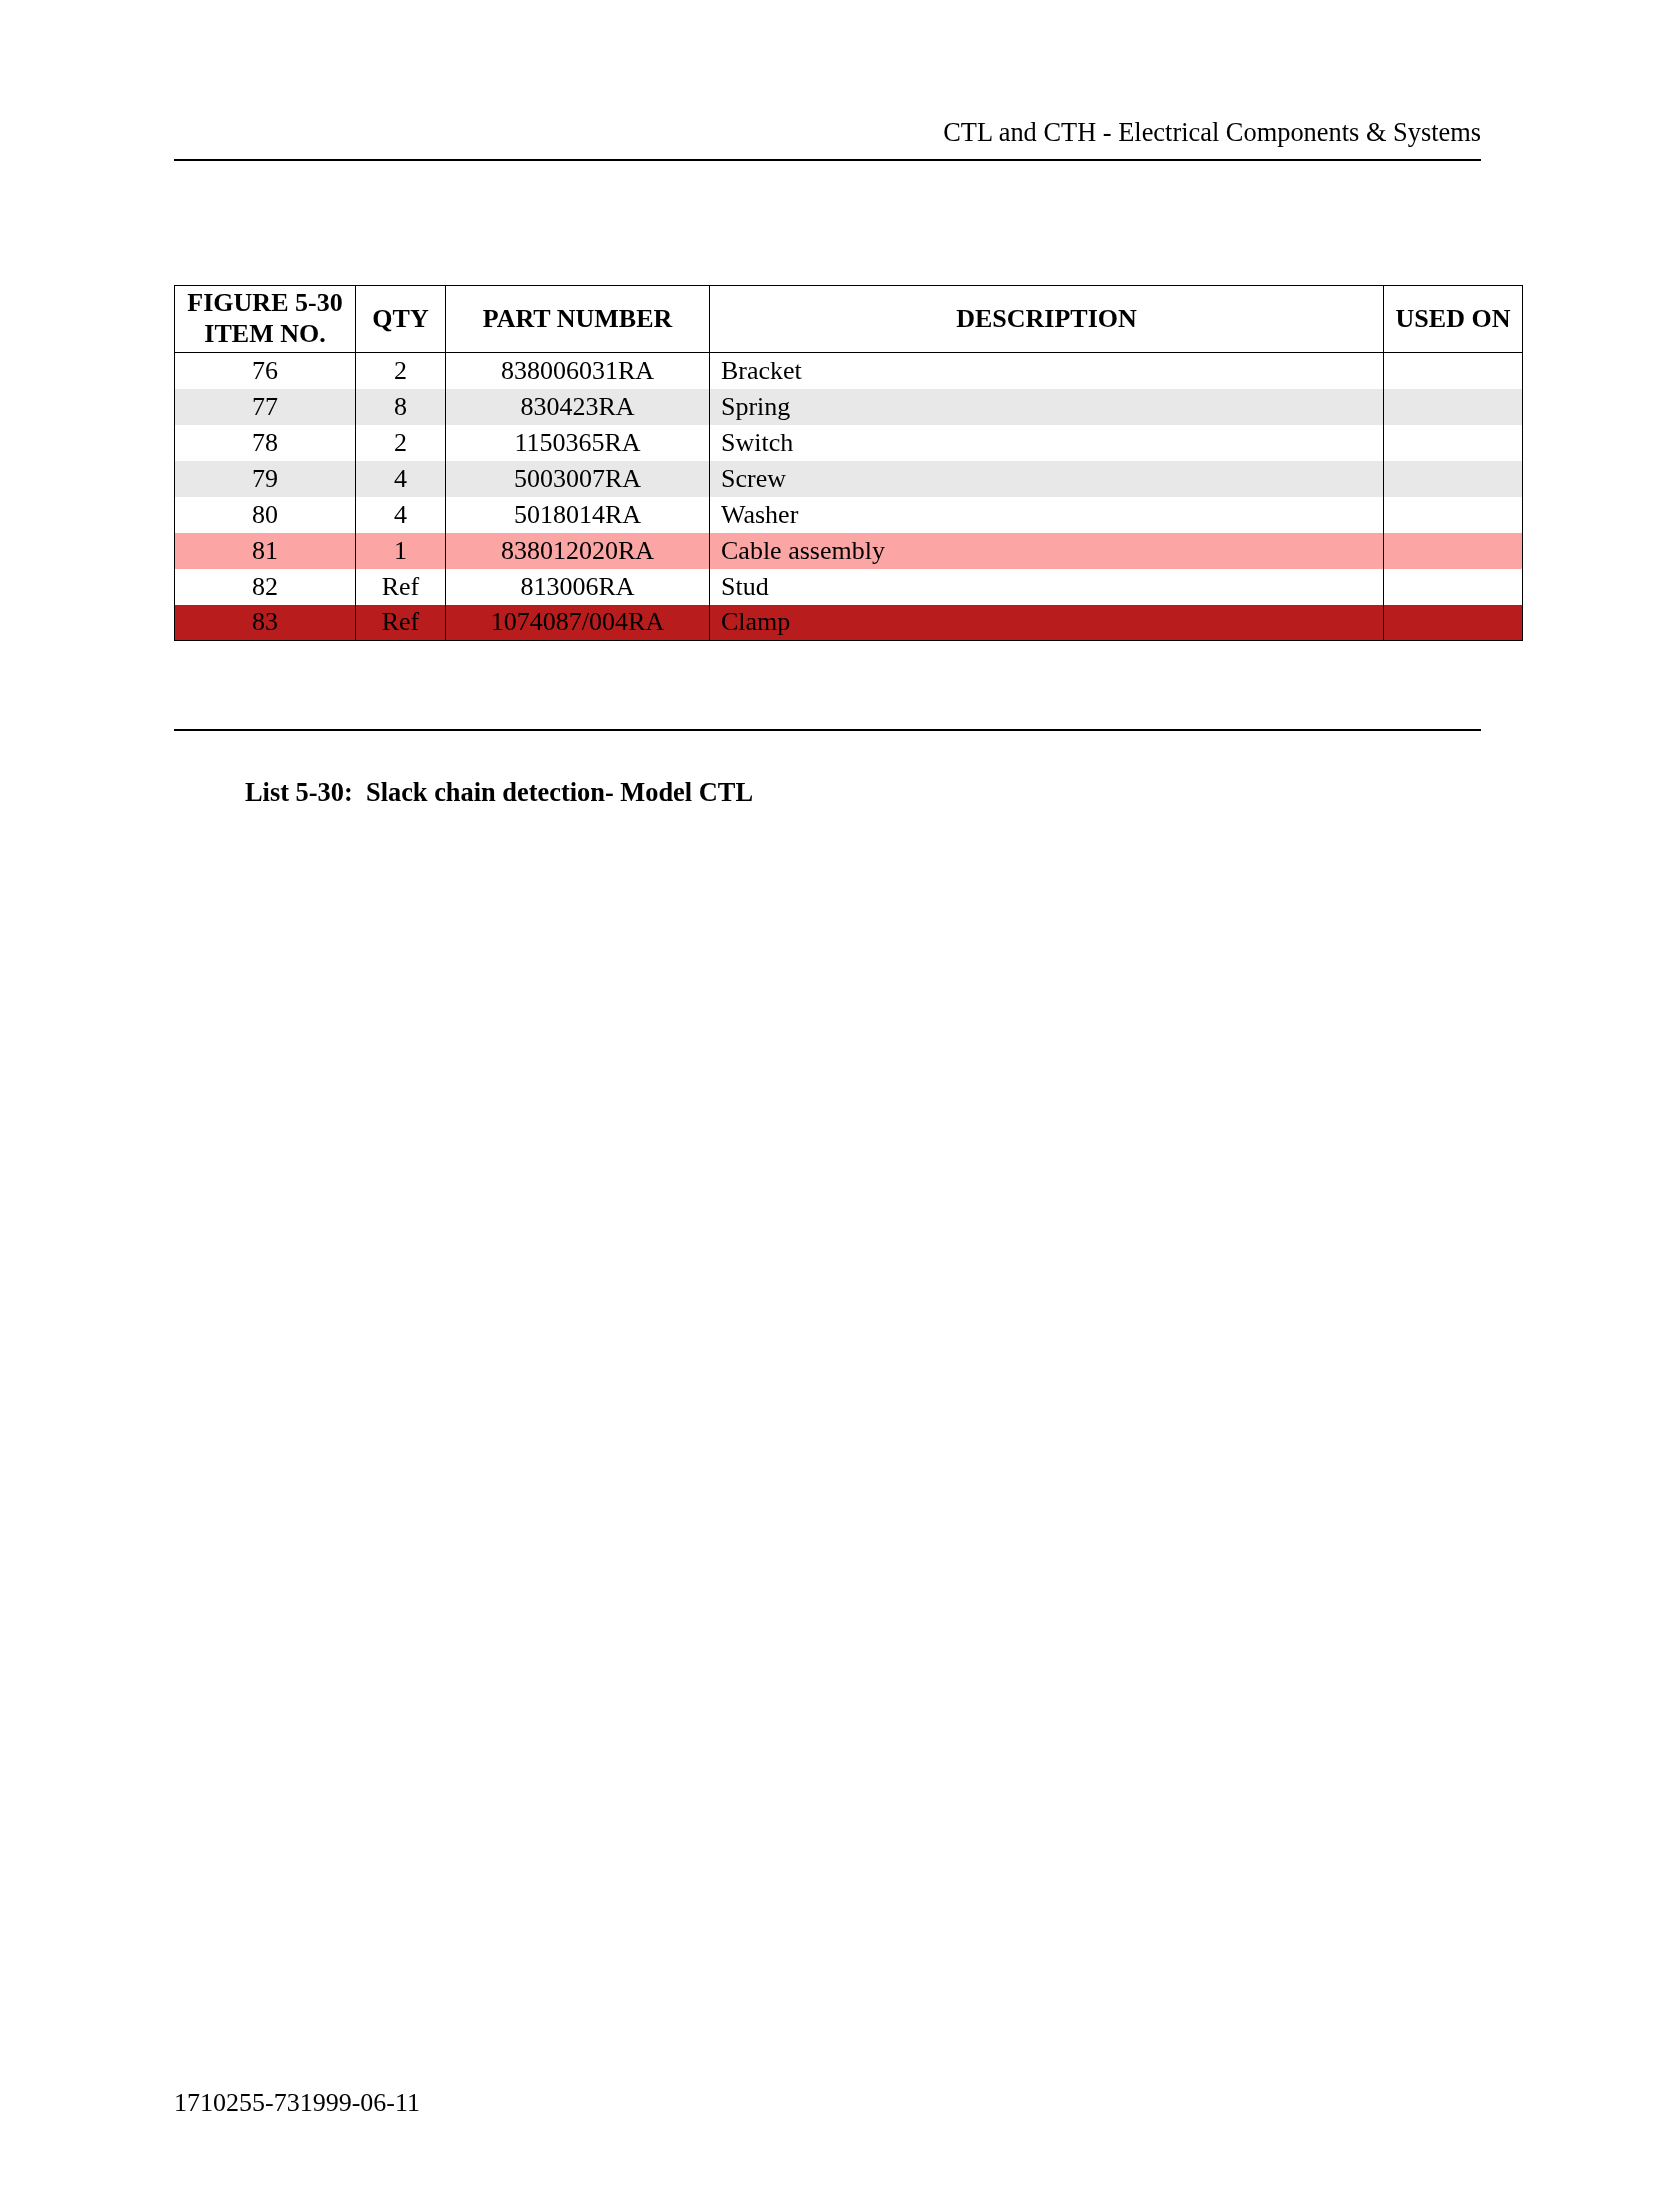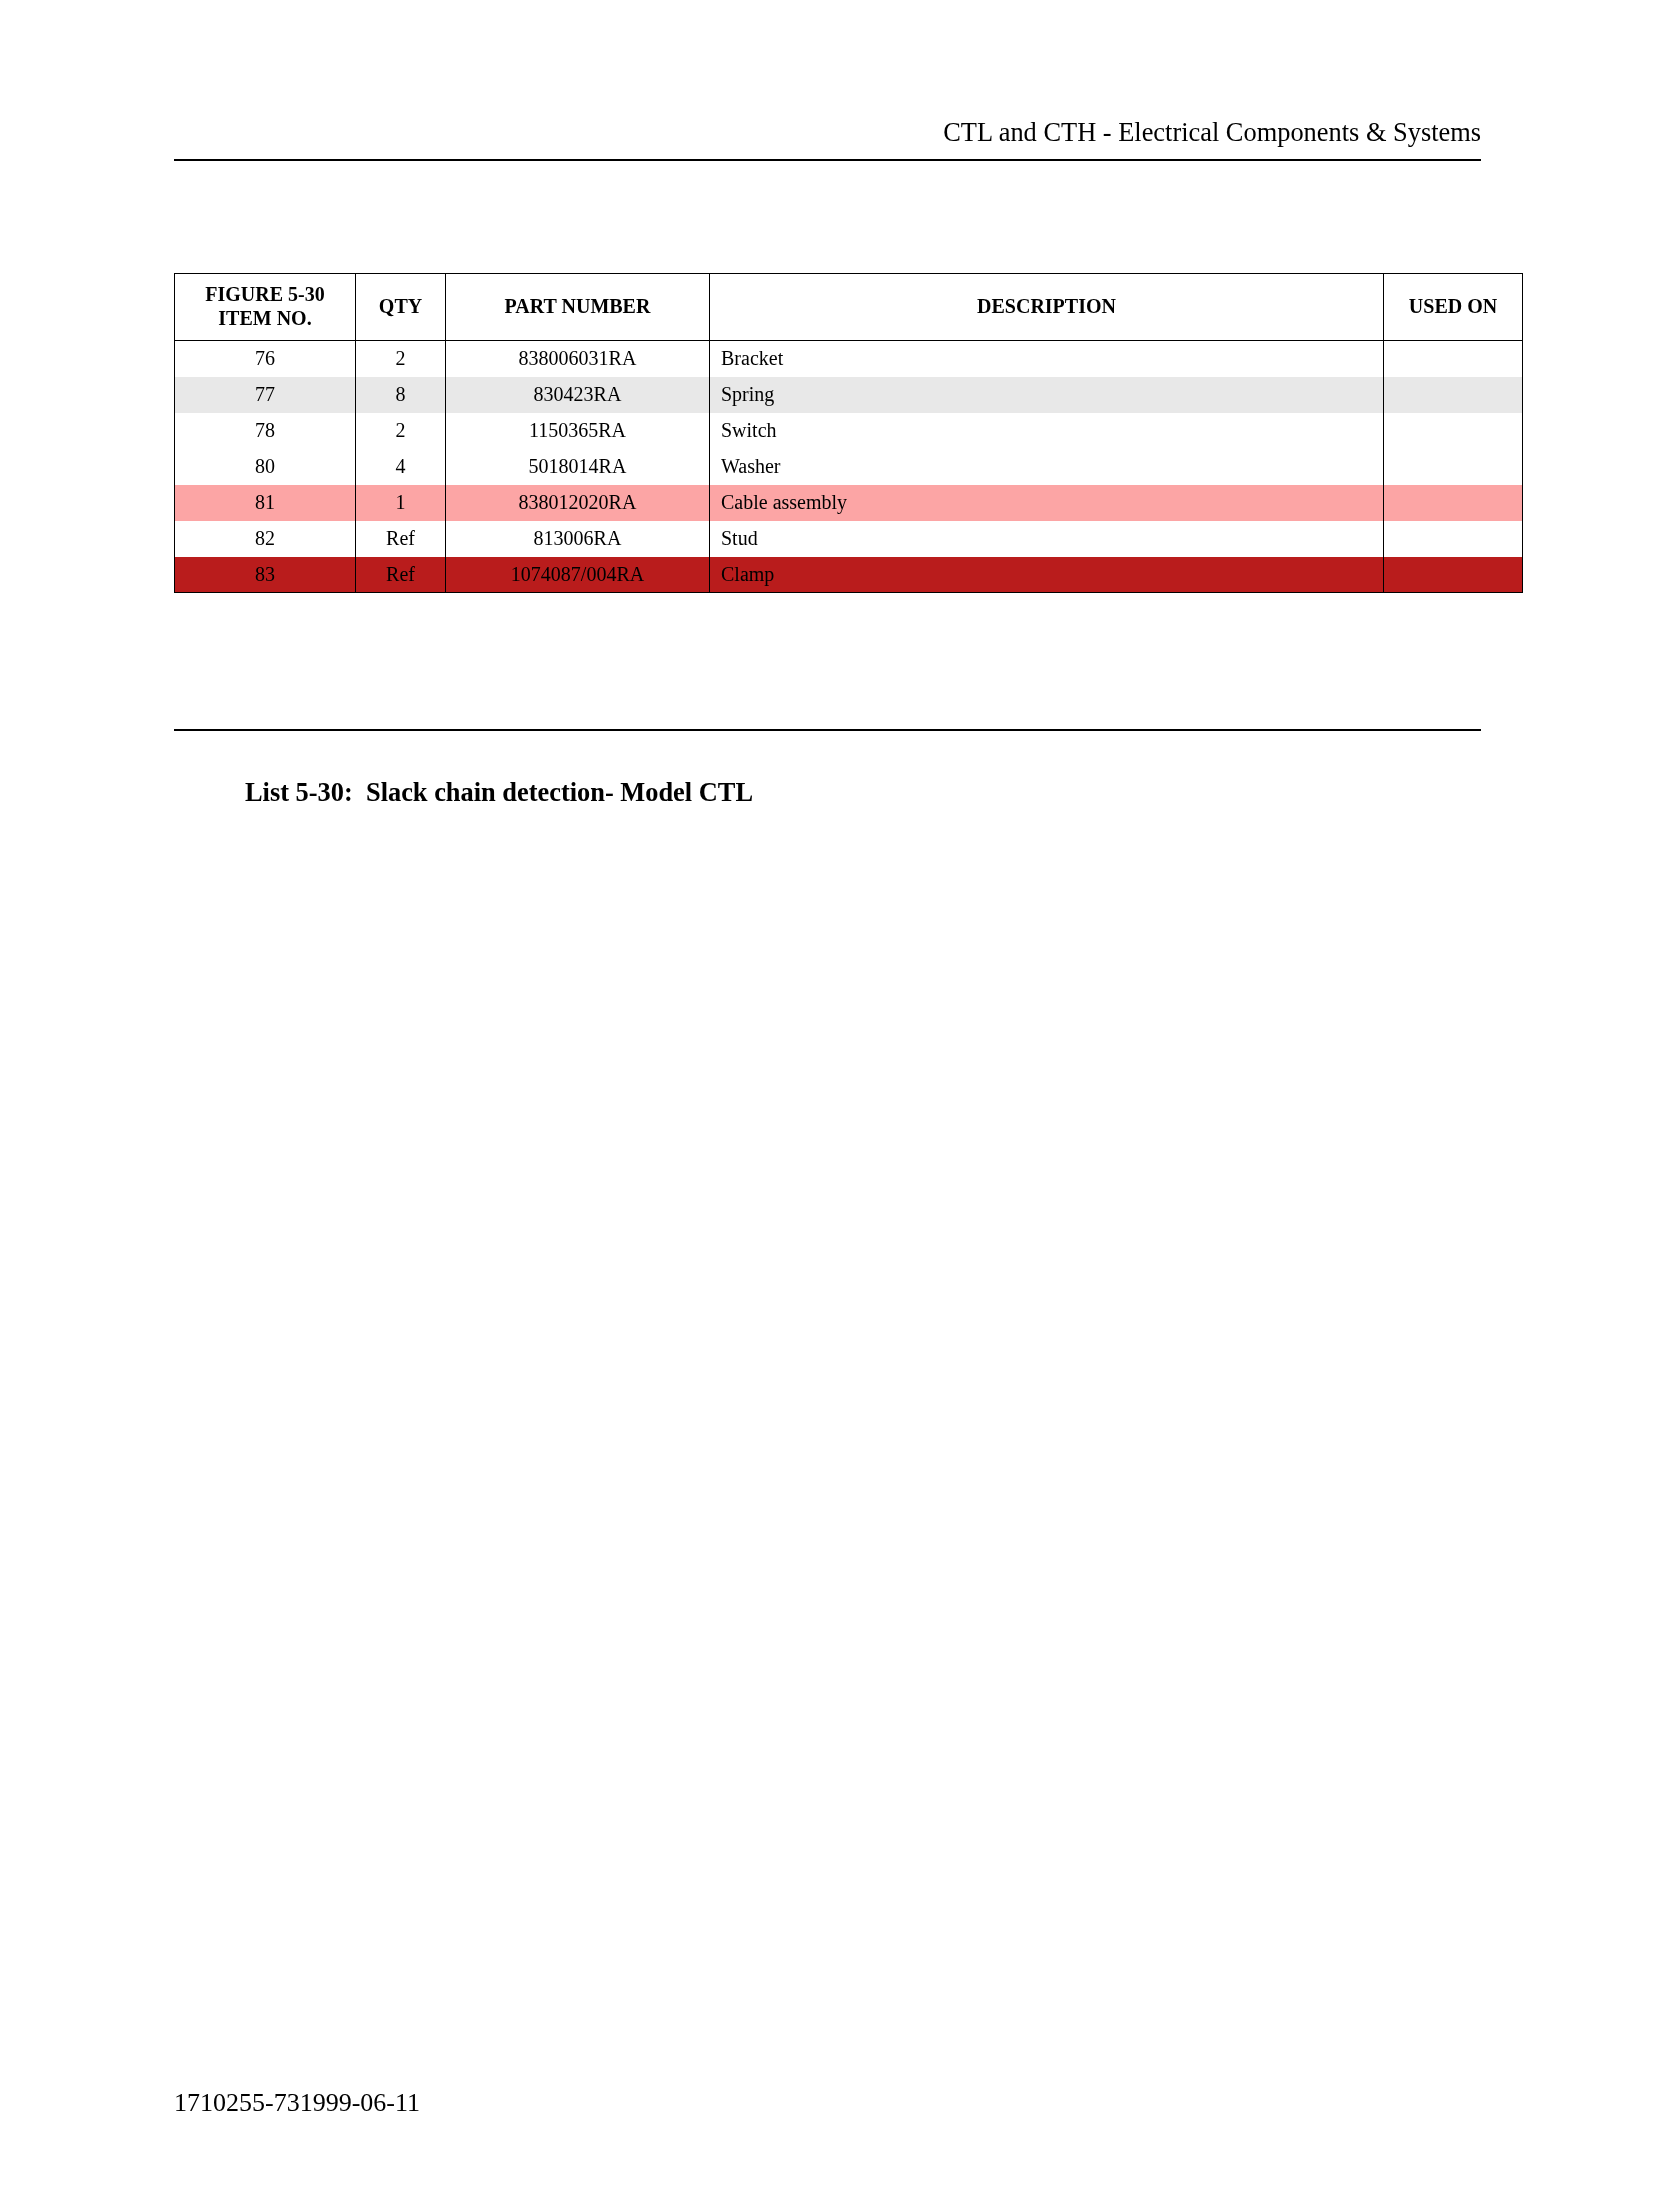--- a/index.html
+++ b/index.html
@@ -41,26 +41,26 @@
     left: 174px;
     width: 1307px;
     text-align: right;
     font-size: 26.4px;
     line-height: 1.15;
   }
 
   
   table.parts {
     position: absolute;
-    top: 273px;
+    top: 285px;
     left: 174px;
     width: 1349px;
     border-collapse: collapse;
     table-layout: fixed;
-    font-size: 20px;
+    font-size: 26px;
   }
   table.parts col.c-item { width: 181px; }
   table.parts col.c-qty  { width: 90px; }
   table.parts col.c-part { width: 264px; }
   table.parts col.c-desc { width: 674px; }
   table.parts col.c-used { width: 139px; }
 
   table.parts th, table.parts td {
     border-left: 1.4px solid #000000;
     border-right: 1.4px solid #000000;
@@ -163,20 +163,27 @@
           <td class="col-desc">Spring</td>
           <td class="col-used"></td>
         </tr>
         <tr>
           <td class="col-item">78</td>
           <td class="col-qty">2</td>
           <td class="col-part">1150365RA</td>
           <td class="col-desc">Switch</td>
           <td class="col-used"></td>
         </tr>
+        <tr style="background: rgb(232, 232, 232);">
+          <td class="col-item">79</td>
+          <td class="col-qty">4</td>
+          <td class="col-part">5003007RA</td>
+          <td class="col-desc">Screw</td>
+          <td class="col-used"></td>
+        </tr>
         <tr>
           <td class="col-item">80</td>
           <td class="col-qty">4</td>
           <td class="col-part">5018014RA</td>
           <td class="col-desc">Washer</td>
           <td class="col-used"></td>
         </tr>
         <tr style="background: #fca5a5;">
           <td class="col-item">81</td>
           <td class="col-qty">1</td>

